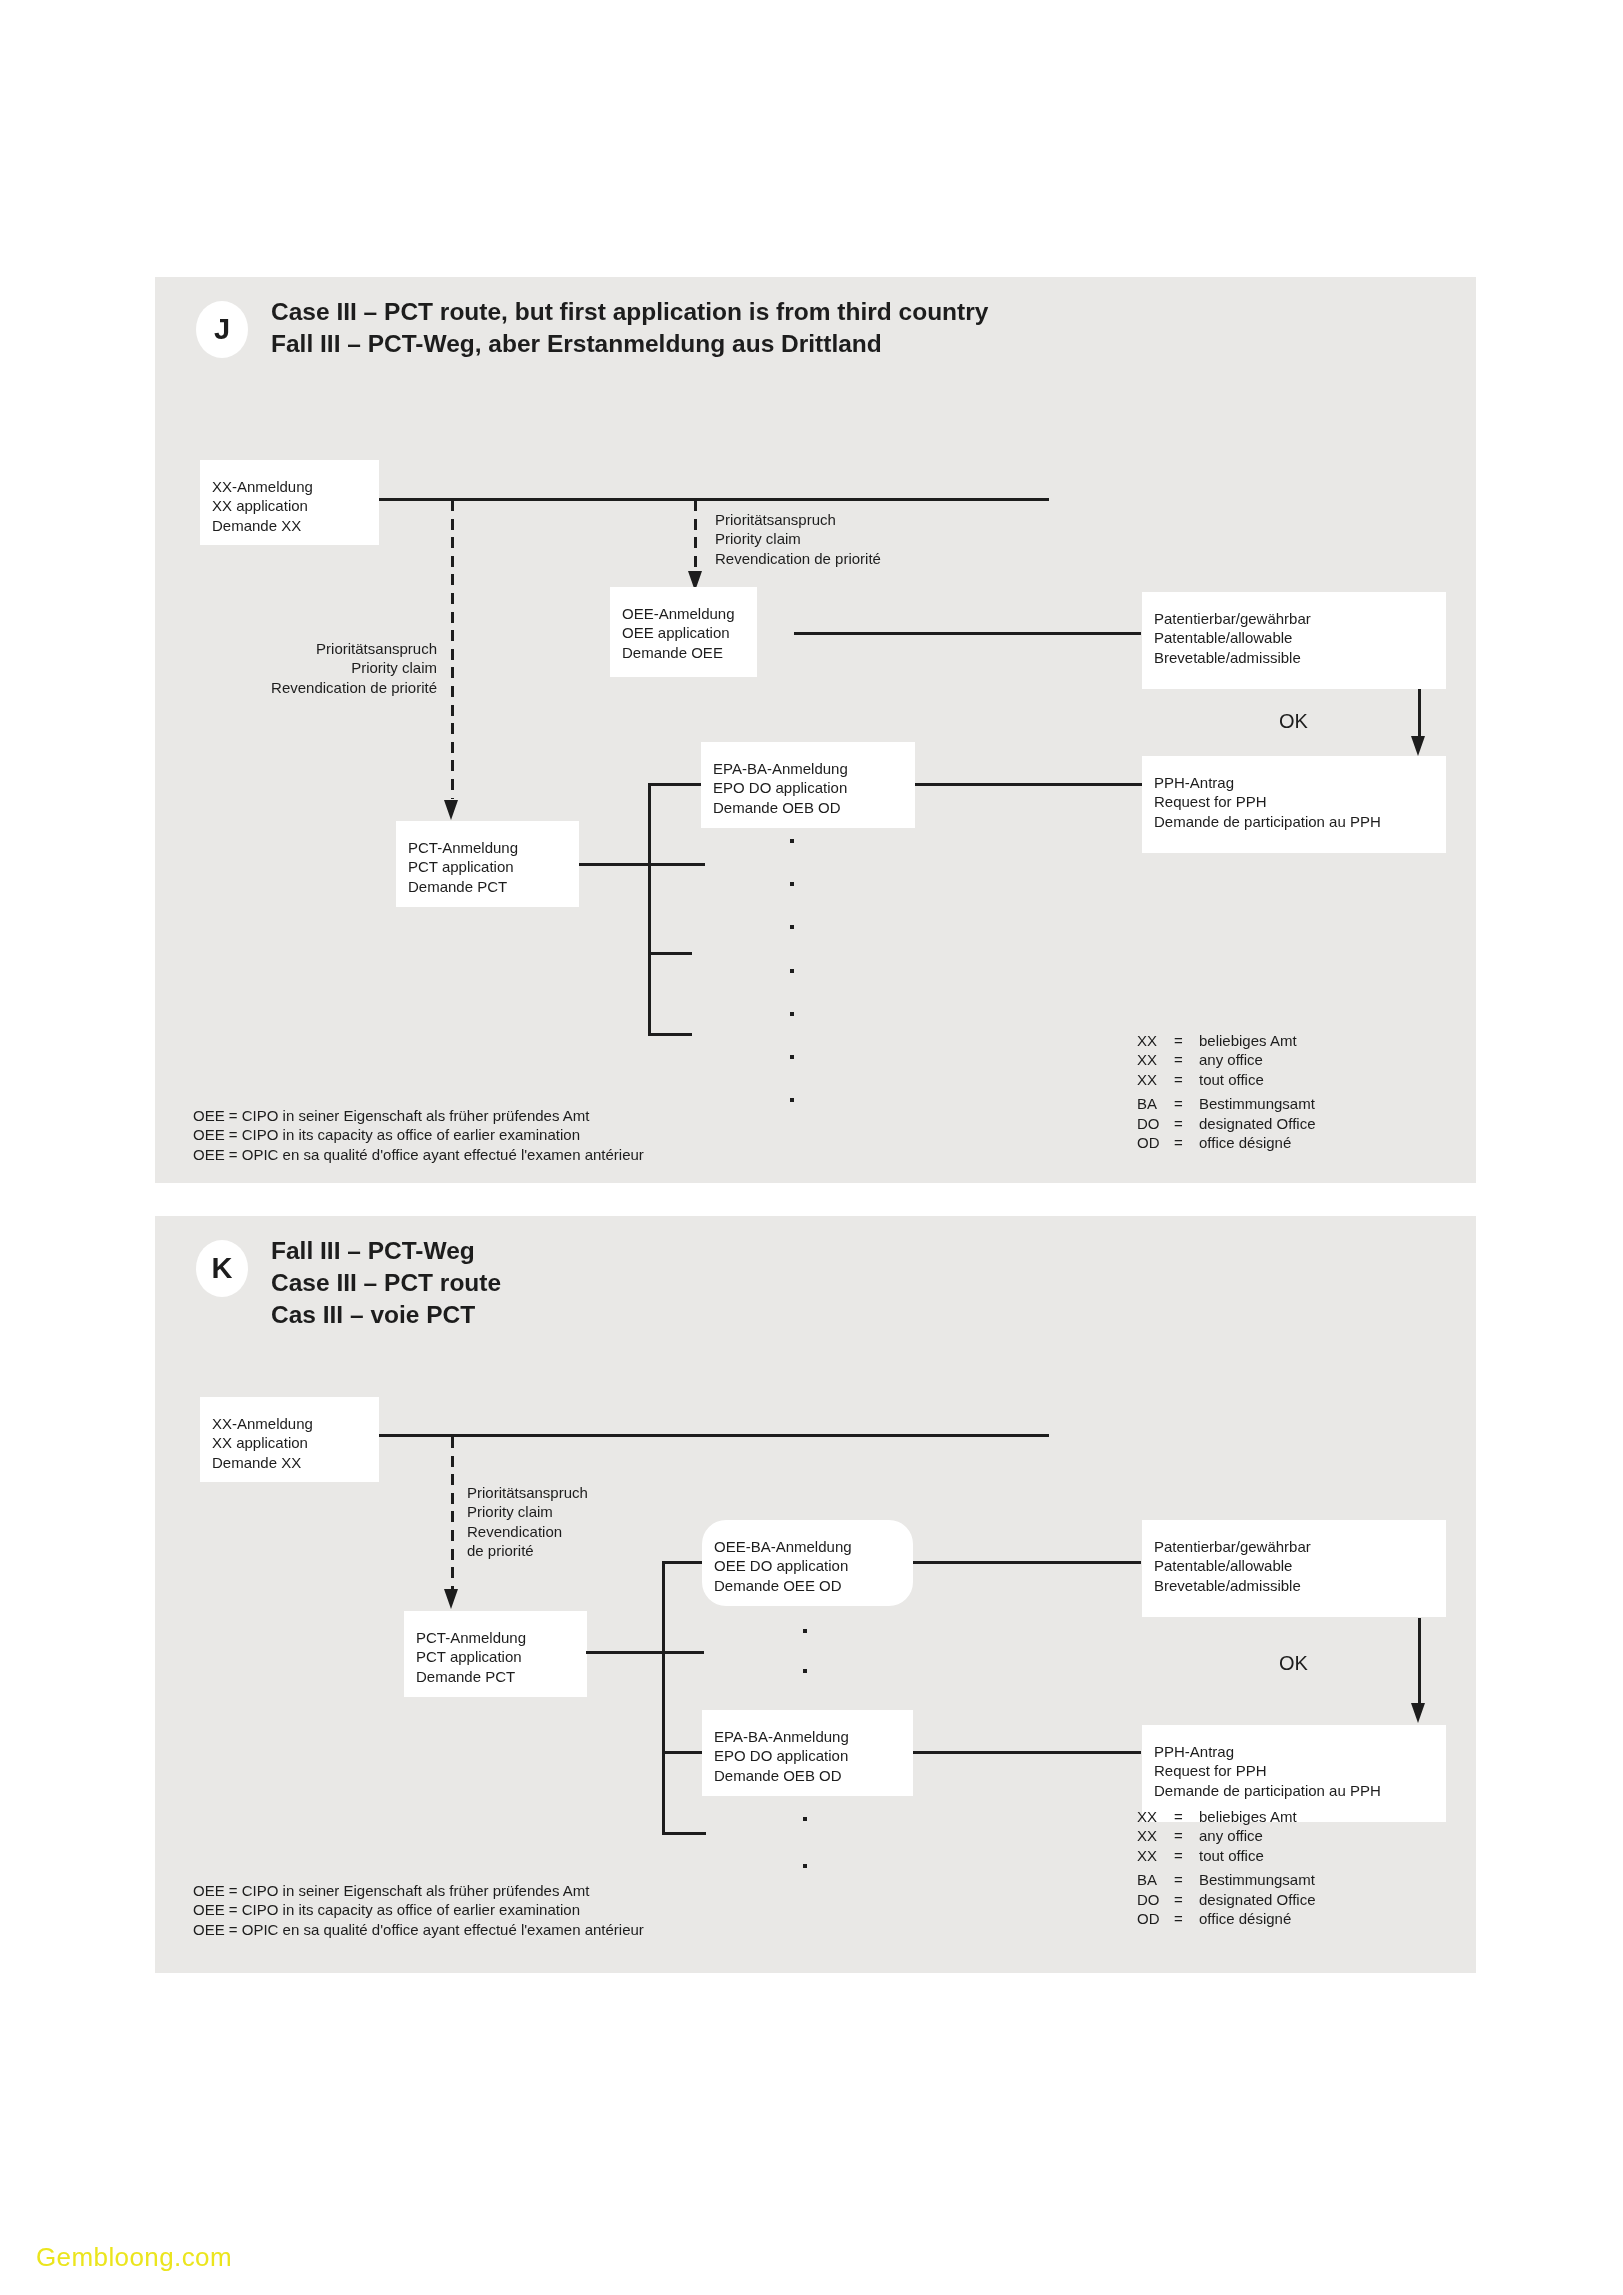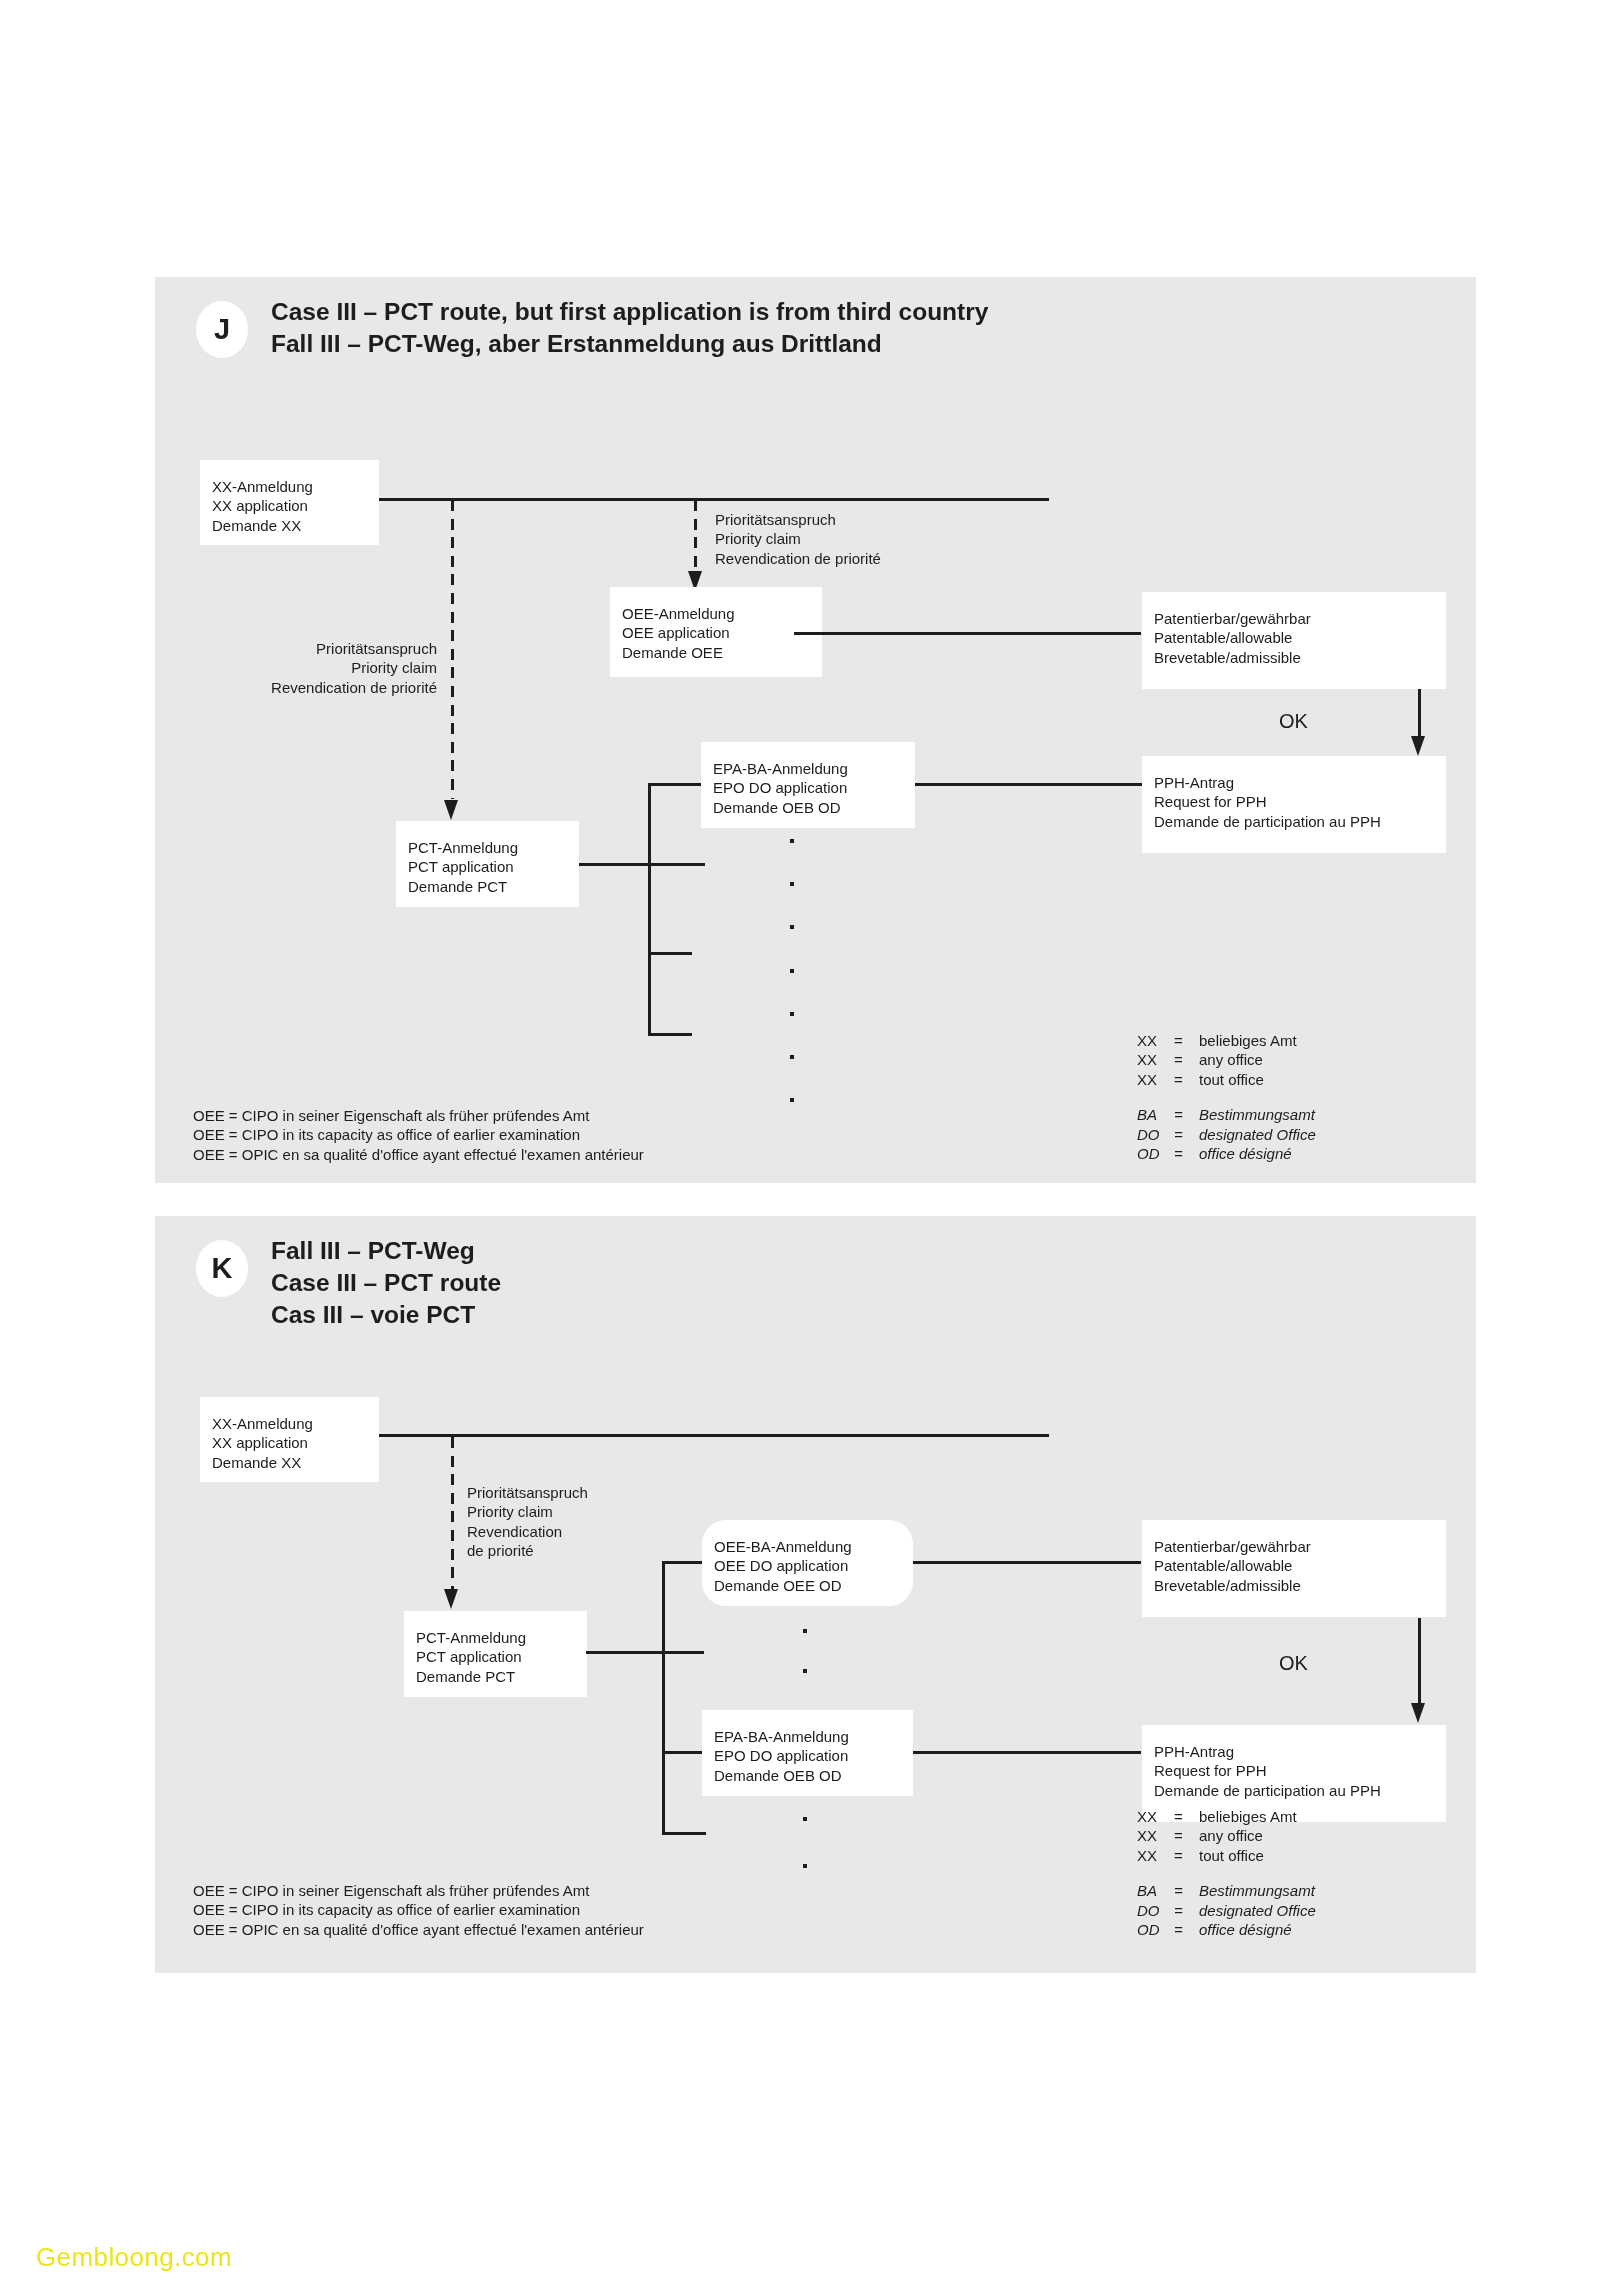--- a/index.html
+++ b/index.html
@@ -39,21 +39,21 @@
     background:repeating-linear-gradient(180deg,var(--line) 0 11px,transparent 11px 18.6px);
   }
   .arrow-down{
     position:absolute;width:0;height:0;
     border-left:7.6px solid transparent;border-right:7.6px solid transparent;
     border-top:20px solid var(--line);
   }
   .ok{position:absolute;font-size:20px;font-weight:normal;width:101px;text-align:left;}
   .dot{position:absolute;width:4.2px;height:4.2px;background:var(--line);}
   .legend{position:absolute;font-size:15px;line-height:19.4px;}
-  .legend .grp + .grp{margin-top:16px;font-style:italic;}
+  .legend .grp + .grp{margin-top:5px;}
   .lrow{display:flex;white-space:nowrap;}
   .labbr{width:37px;}
   .leq{width:25px;}
   .footnotes{position:absolute;font-size:15px;line-height:19.4px;white-space:nowrap;}
   .watermark{position:absolute;left:36px;top:2242px;font-size:26px;color:var(--watermark);font-weight:normal;letter-spacing:0.4px;}
   .ra{text-align:right;}
 </style>
 </head>
 <body>
 
@@ -89,21 +89,21 @@
 
     <div class="vdash" style="left:539px;top:223px;height:73px;"></div>
     <div class="arrow-down" style="left:533px;top:294px;"></div>
 
     <div class="note" style="left:560px;top:233px;">
       <div>Prioritätsanspruch</div>
       <div>Priority claim</div>
       <div>Revendication de priorité</div>
     </div>
 
-    <div class="box" style="left:455px;top:310px;width:212px;height:90px;">
+    <div class="box" style="left:455px;top:310px;width:147px;height:90px;">
       <div>OEE-Anmeldung</div>
       <div>OEE application</div>
       <div>Demande OEE</div>
     </div>
 
     <div class="hline" style="left:639px;top:355px;width:347px;"></div>
 
     <div class="box" style="left:987px;top:315px;width:304px;height:97px;">
       <div>Patentierbar/gewährbar</div>
       <div>Patentable/allowable</div>

